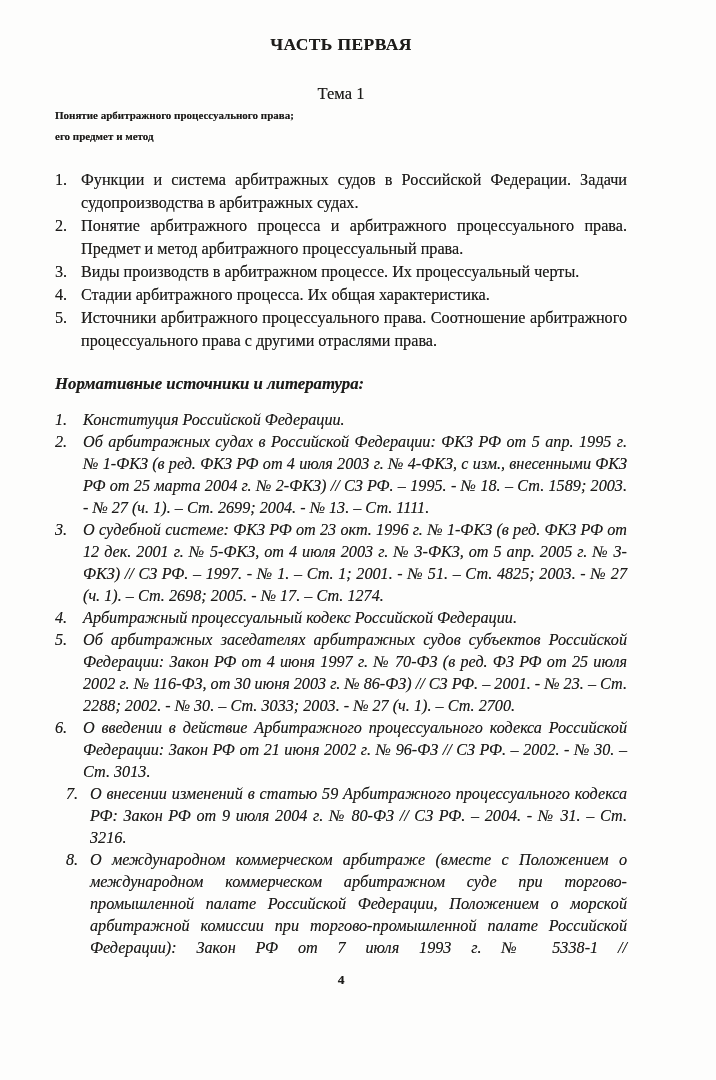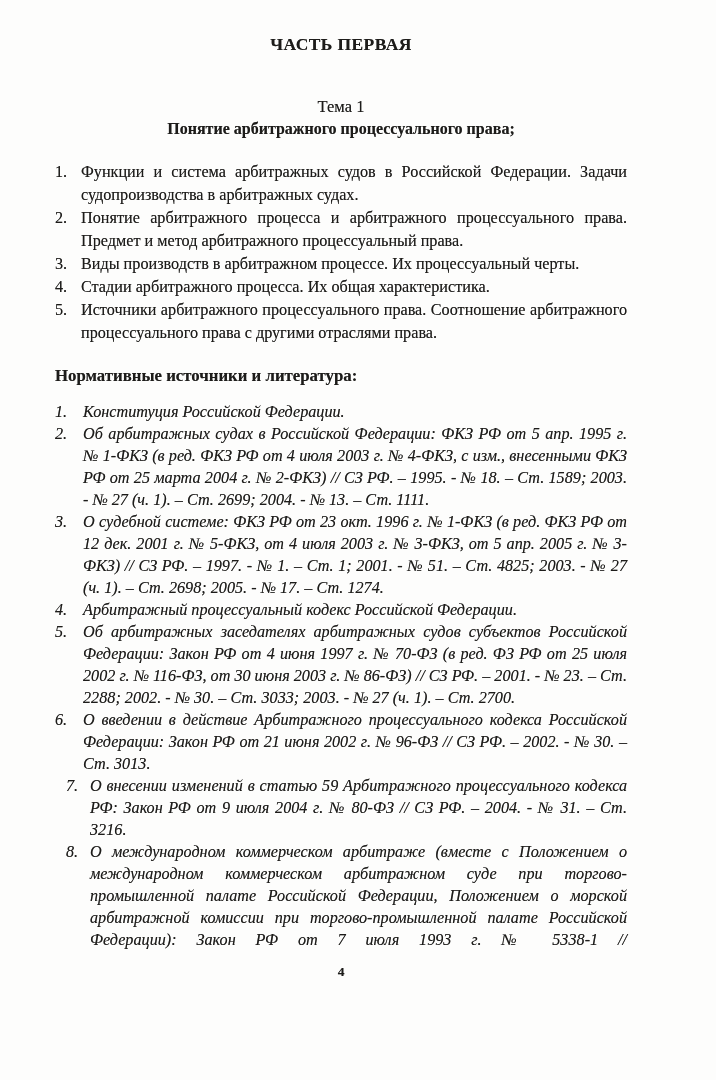--- a/index.html
+++ b/index.html
@@ -25,26 +25,25 @@
     text-align: center;
     font-weight: bold;
     font-size: 17.5px;
     line-height: 20px;
     letter-spacing: 0.4px;
   }
   .topic-label {
     text-align: center;
     font-size: 16.5px;
     line-height: 20px;
-    margin-top: 43px;
+    margin-top: 30px;
   }
   .topic-title {
-    text-align: center;
     font-weight: bold;
-    font-size: 16px;
+    font-size: 11px;
     line-height: 21px;
     font-family: Liberation Serif, serif;
   }
   .topic-title.first { margin-top: 1px; }
   .list {
     margin-top: 22px;
     font-size: 16.2px;
     line-height: 23px;
   }
   .item {
@@ -55,20 +54,21 @@
     flex: 0 0 26px;
     white-space: nowrap;
   }
   .item .txt {
     flex: 1 1 auto;
     text-align: justify;
   }
   .lit-heading {
     margin-top: 21px;
     font-weight: bold;
+    font-style: italic;
     font-size: 16.8px;
     line-height: 20px;
   }
   .lit-list {
     margin-top: 15px;
     font-style: italic;
     font-size: 16.2px;
     line-height: 22px;
   }
   .lit-list .item .num { flex: 0 0 28px; }
@@ -84,20 +84,21 @@
 </style>
 </head>
 <body>
 
 <div class="page">
 
   <div class="part-heading">ЧАСТЬ ПЕРВАЯ</div>
 
   <div class="topic-label">Тема 1</div>
   <div class="topic-title first">Понятие арбитражного процессуального права;</div>
+  <div class="topic-title">его предмет и метод</div>
 
   <div class="list">
     <div class="item">
       <span class="num">1.</span>
       <span class="txt">Функции и система арбитражных судов в Российской Федерации. Задачи судопроизводства в арбитражных судах.</span>
     </div>
     <div class="item">
       <span class="num">2.</span>
       <span class="txt">Понятие арбитражного процесса и арбитражного процессуального права. Предмет и метод арбитражного процессуальный права.</span>
     </div>

